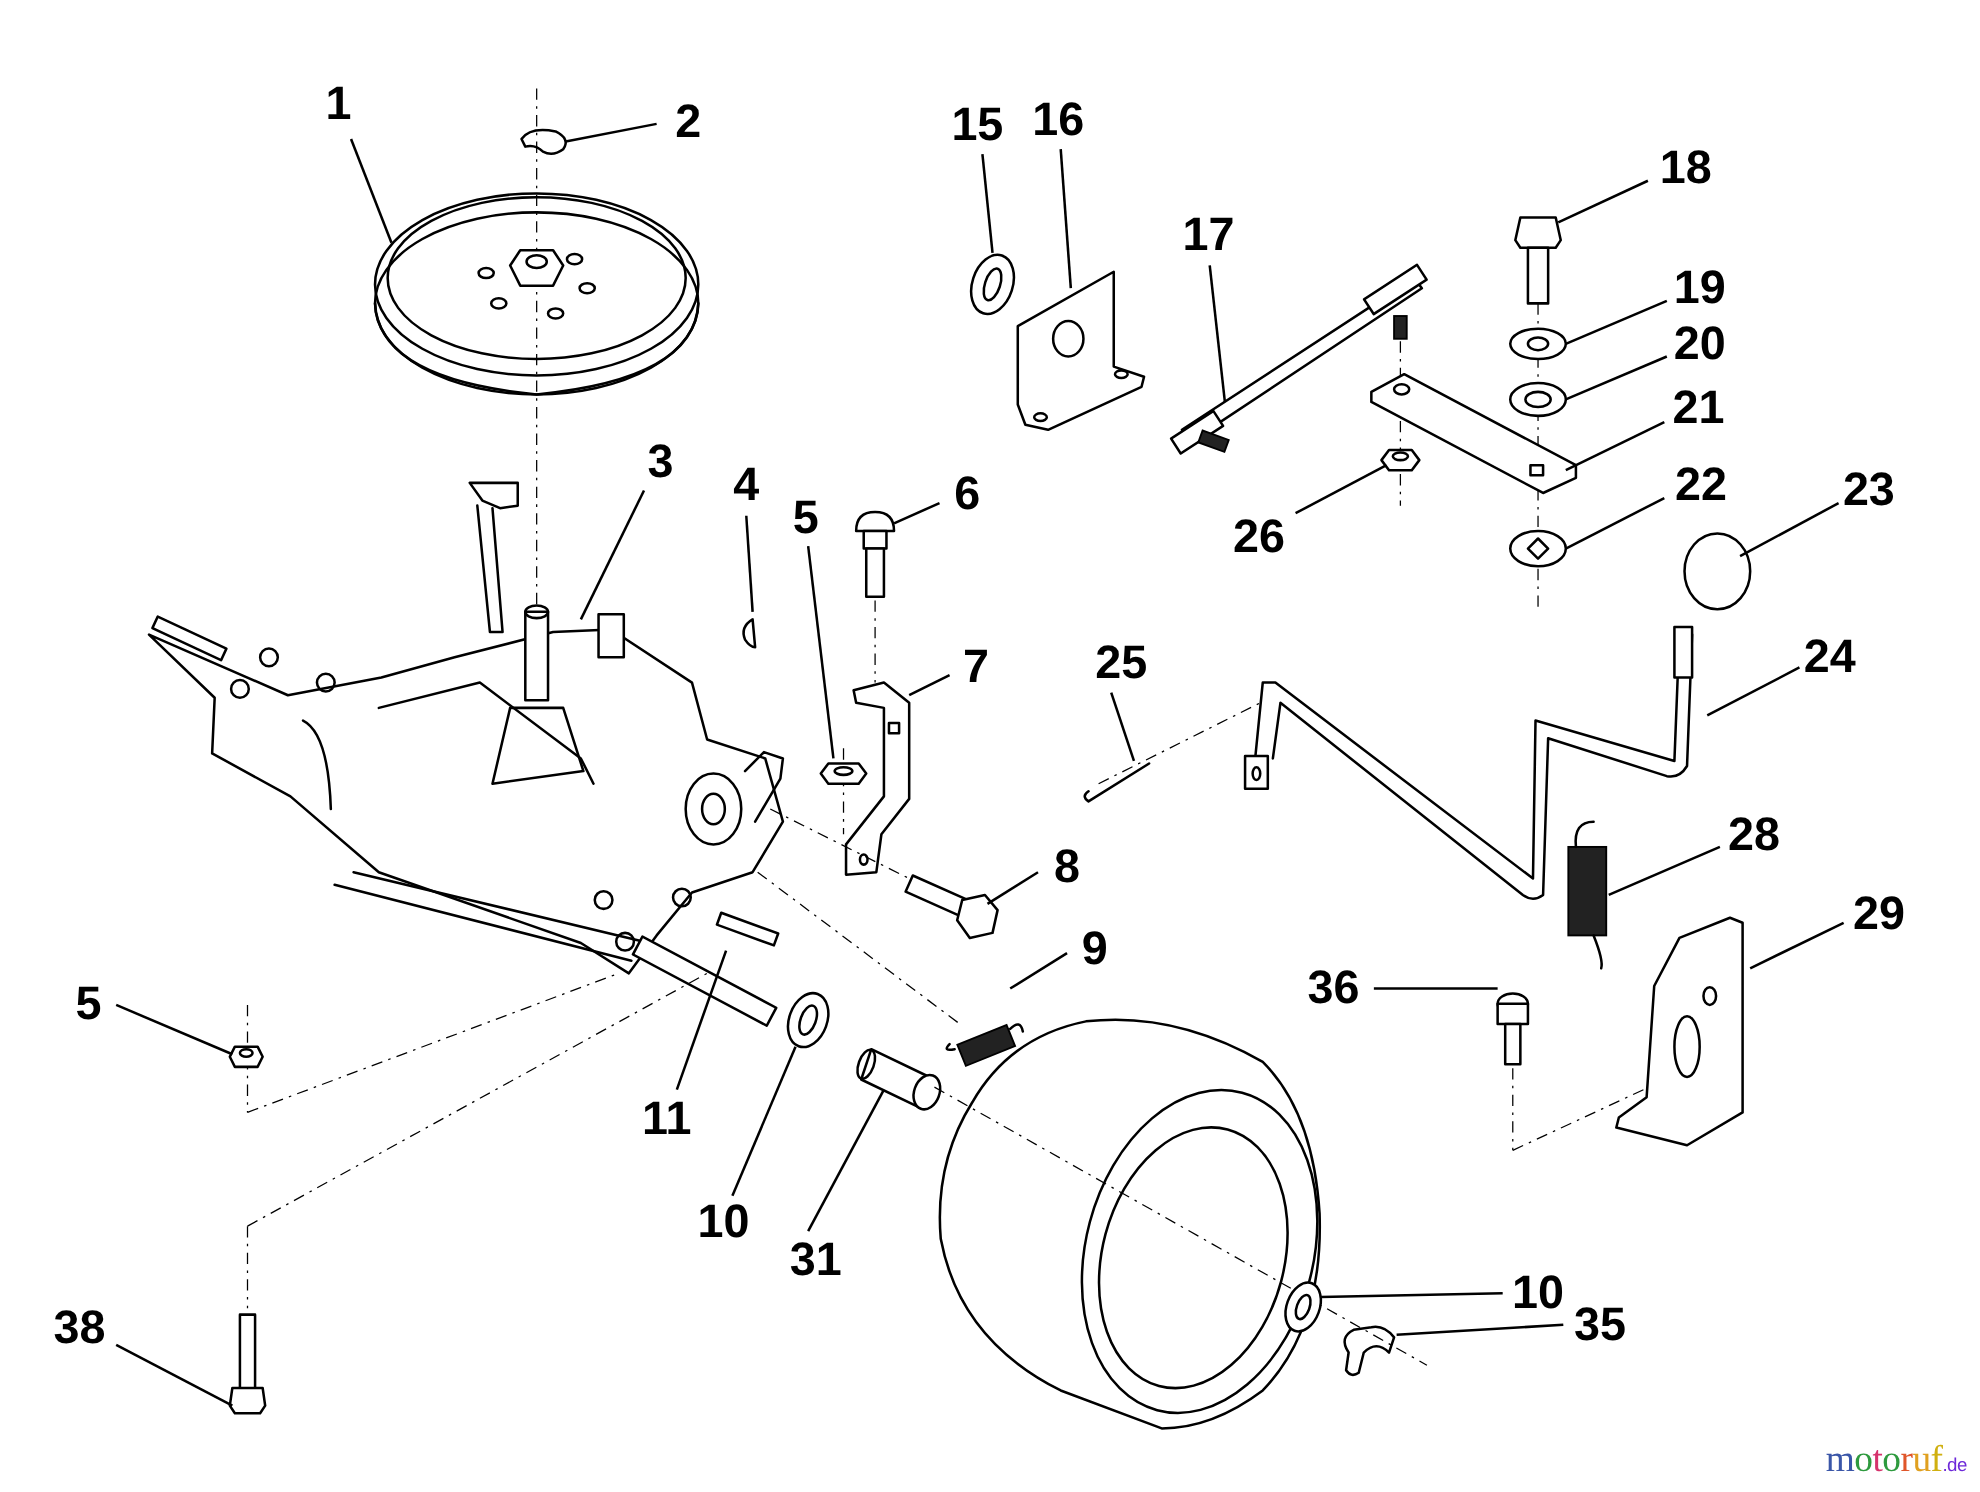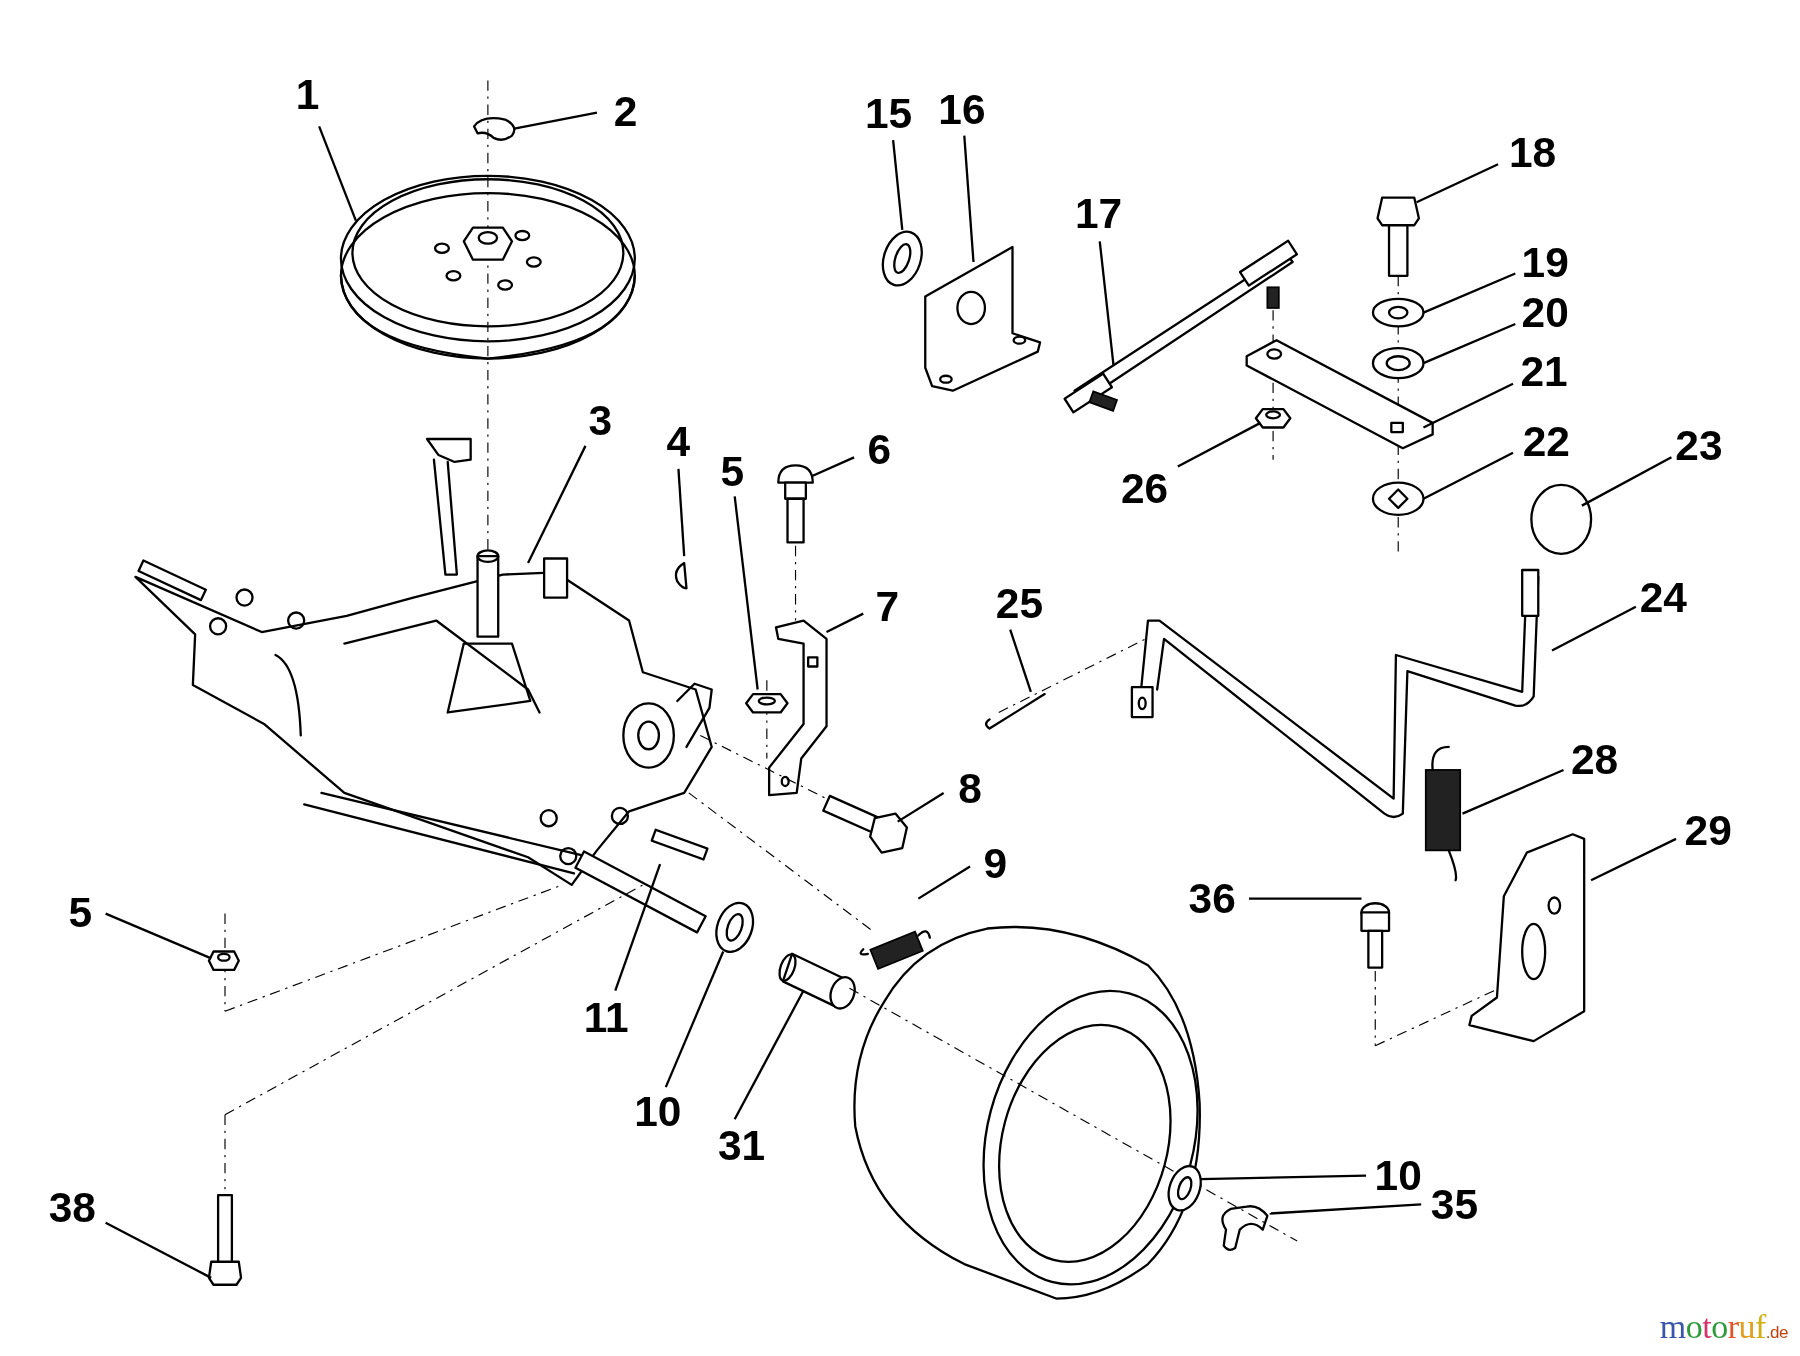--- a/index.html
+++ b/index.html
@@ -6,21 +6,21 @@
   body { width:1800px; height:1356px; overflow:hidden; position:relative; }
   #diagram { position:absolute; left:0; top:0; width:1800px; height:1356px; }
   .part { fill:none; stroke:#000; stroke-width:2; stroke-linejoin:round; stroke-linecap:round; }
   .partfill { fill:#fff; stroke:#000; stroke-width:2; stroke-linejoin:round; }
   .dark { fill:#222; stroke:#000; stroke-width:1.5; }
   .leader { stroke:#000; stroke-width:2; fill:none; }
   .dash { stroke:#000; stroke-width:1; stroke-dasharray:9 5 2 5; fill:none; }
   .label { font-family:"Liberation Sans", sans-serif; font-weight:bold; font-size:37px; fill:#000; text-anchor:middle; dominant-baseline:central; }
   .wm { position:absolute; right:12px; bottom:10px; font-family:"Liberation Serif", serif; font-size:34px; letter-spacing:-0.5px; }
   .wm span { display:inline-block; }
-  .wm .dom { font-family:"Liberation Sans", sans-serif; font-size:17px; color:#c2410c; }
+  .wm .dom { font-family:"Liberation Sans", sans-serif; font-size:17px; color:#6d28d9; }
 </style>
 </head>
 <body>
 
 <svg id="diagram" viewBox="0 0 1568 1180" preserveAspectRatio="none" xmlns="http://www.w3.org/2000/svg">
 
   <g>
     <line class="dash" x1="425" y1="70" x2="425" y2="480"></line>
     <ellipse class="part" cx="425" cy="225" rx="128" ry="72"></ellipse>
     <ellipse class="part" cx="425" cy="220" rx="118" ry="64"></ellipse>

